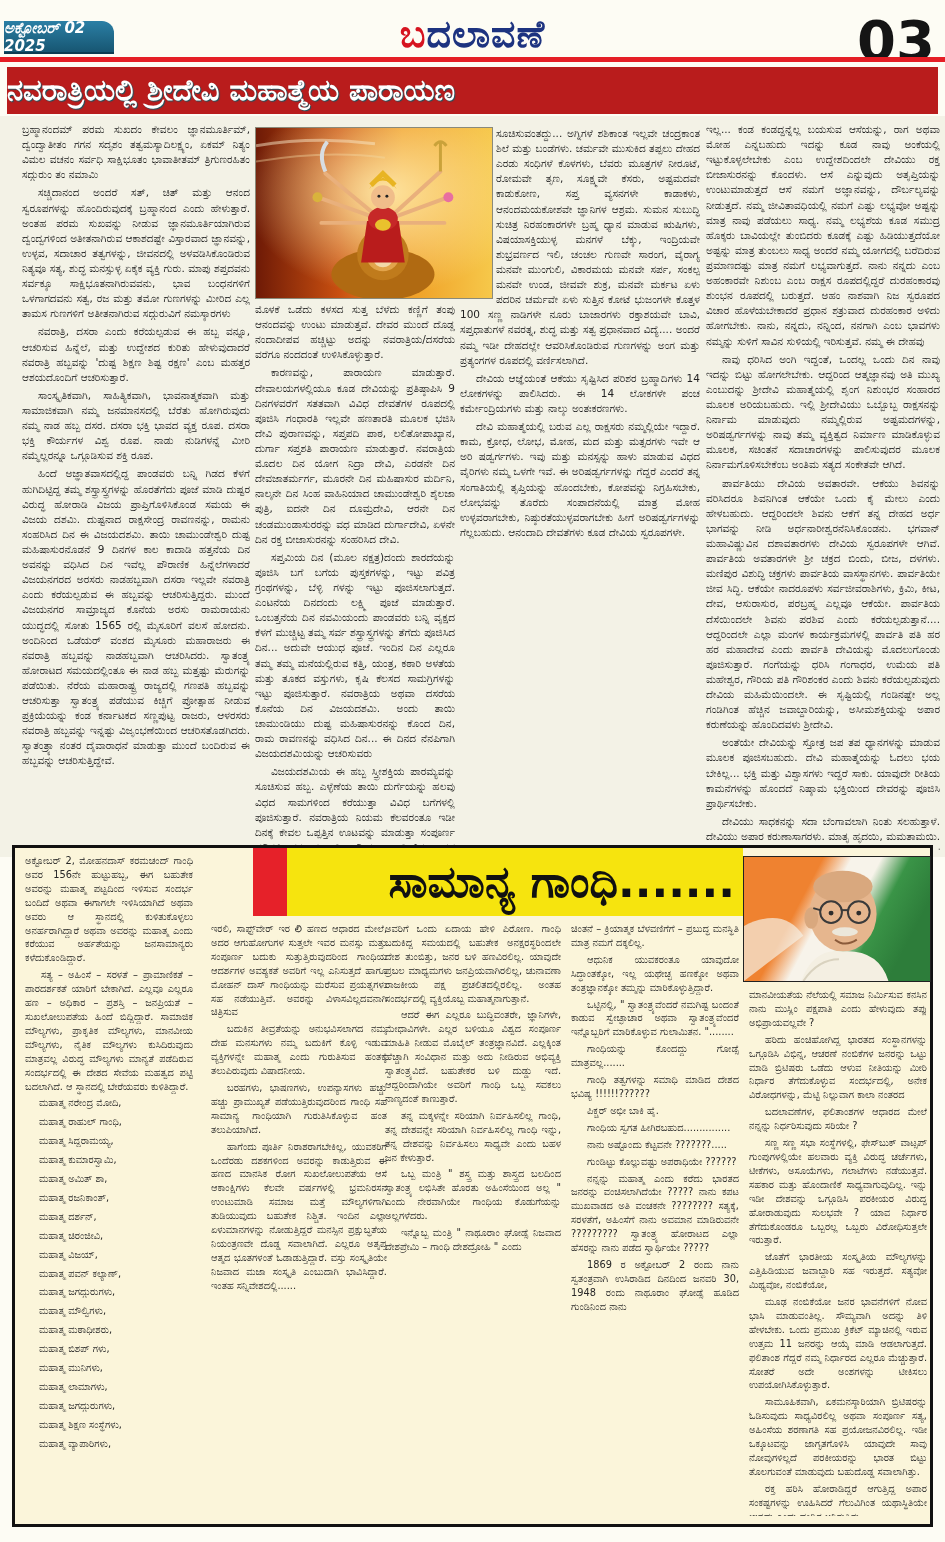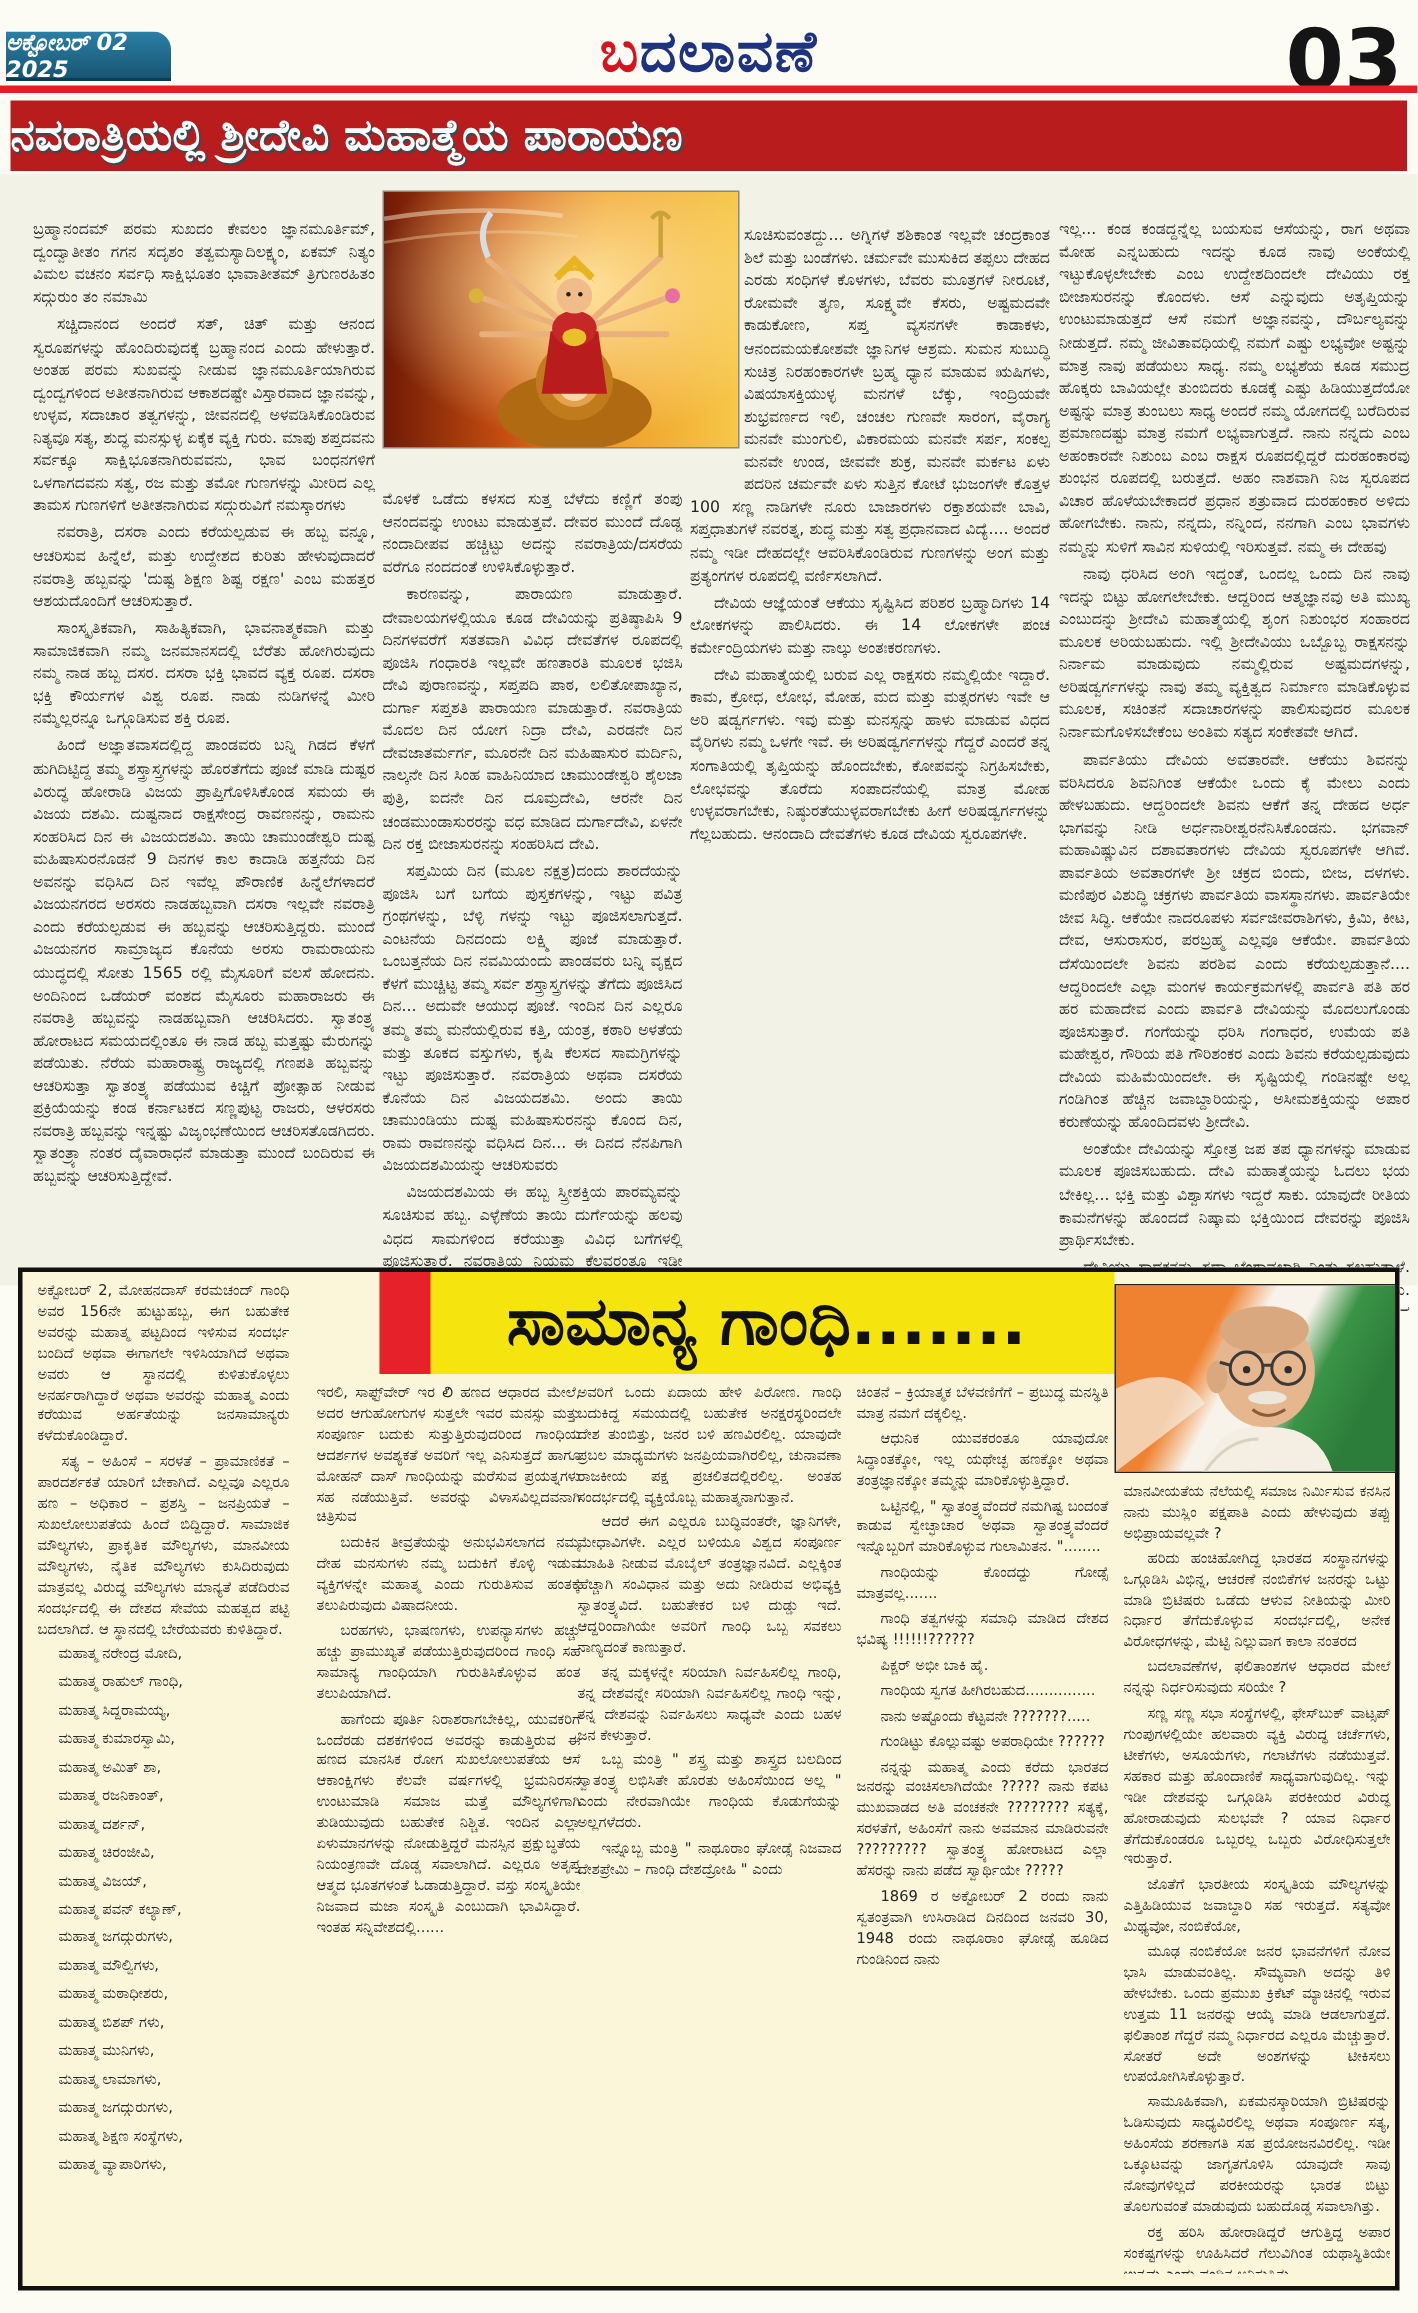--- a/index.html
+++ b/index.html
@@ -31,21 +31,21 @@
     background:#b91c1c;color:#ffffff;
     display:flex;align-items:center;
     font-size:29px;font-weight:bold;text-shadow:1px 1px 1px #1c5560;
   }
   
   .article1{
     position:absolute;left:0;top:116px;width:945px;height:741px;
     background:#f3f2e6;
   }
   .ncol{position:absolute;overflow:hidden;text-align:justify;}
-  .a1 .ncol{font-size:10.5px;line-height:1.44;color:#232323;margin-top:24px;}
+  .a1 .ncol{font-size:10.5px;line-height:1.44;color:#232323;}
   .a1col1{left:22px;top:6px;width:228px;height:728px;}
   .a1col2{left:255px;top:186px;width:200px;height:548px;}
   .a1col3{left:460px;top:10px;width:240px;height:728px;}
   .a1col4{left:706px;top:6px;width:234px;height:728px;}
   .img-wrap-spacer{float:left;width:36px;height:180px;}
   .ncol p{margin:0 0 3px 0;text-indent:16px;}
   .ncol p:first-child{text-indent:0;}
   .durga-image{
     position:absolute;left:255px;top:11px;width:238px;height:172px;
     border:1px solid #8a8a7a;box-sizing:border-box;
@@ -60,21 +60,21 @@
   .a2col2{left:196px;top:74px;width:176px;height:594px;}
   .a2col3{left:370px;top:74px;width:176px;height:594px;}
   .a2col4{left:556px;top:74px;width:168px;height:594px;}
   .a2col5{left:734px;top:140px;width:178px;height:528px;}
   .yellow-banner{
     position:absolute;left:238px;top:0px;width:490px;height:68px;
     background:#f6e40e;display:flex;align-items:center;
   }
   .banner-red-block{width:34px;height:68px;background:#e62129;flex:none;}
   .banner-title{
-    flex:1;text-align:center;font-size:44px;font-weight:bold;color:#111;
+    flex:1;text-align:right;font-size:44px;font-weight:bold;color:#111;
     line-height:1;padding-right:8px;
   }
   .gandhi-image{
     position:absolute;left:728px;top:8px;width:188px;height:126px;
     border:1px solid #222;box-sizing:border-box;
   }
   .mahatma-list p{text-indent:14px !important;margin:0 0 5px 0 !important;}
 </style>
 </head>
 <body>

